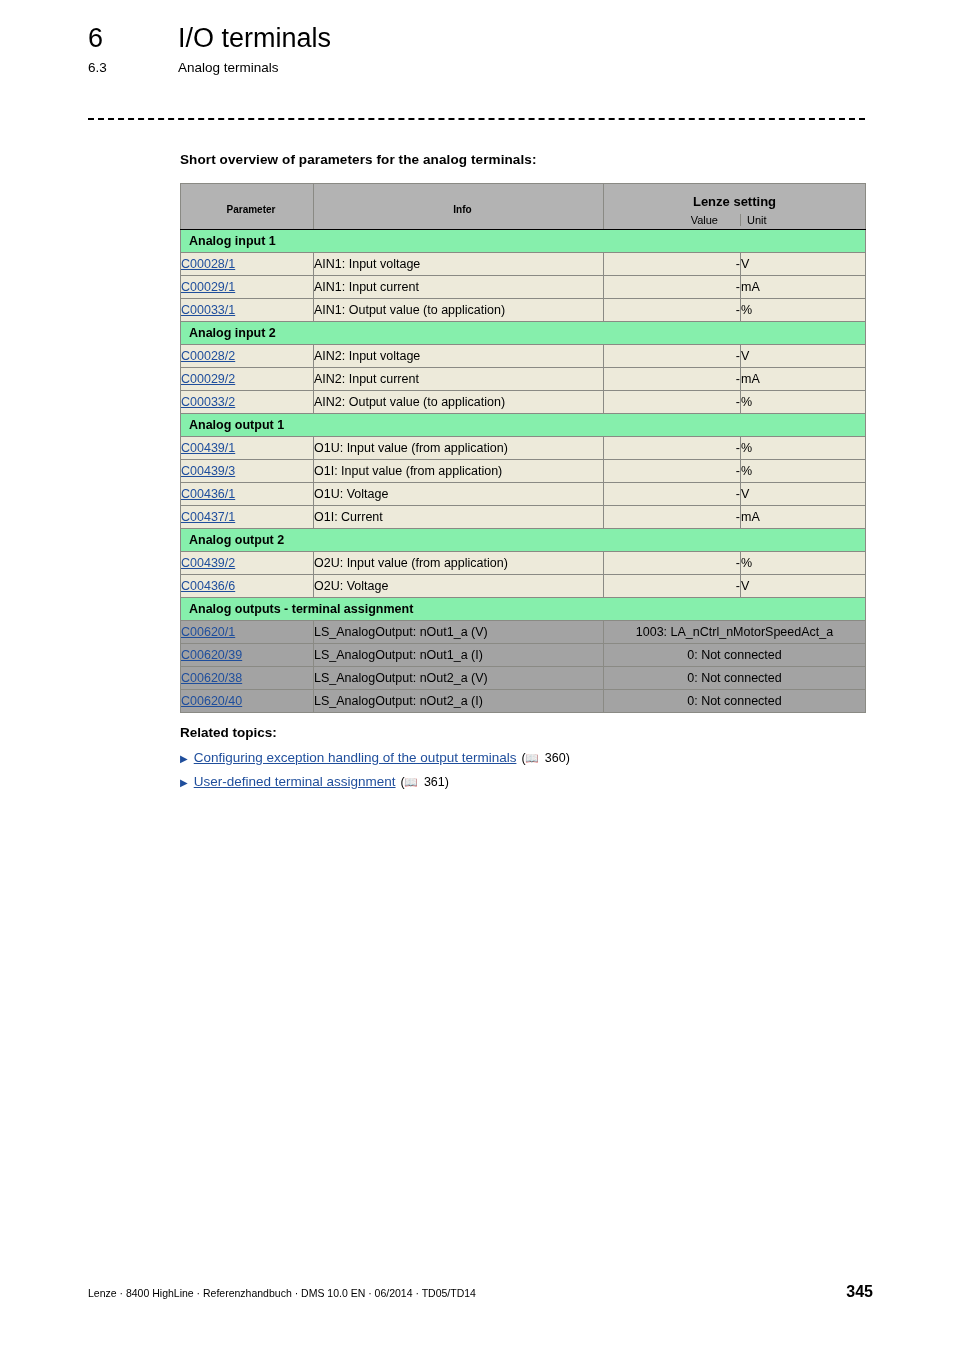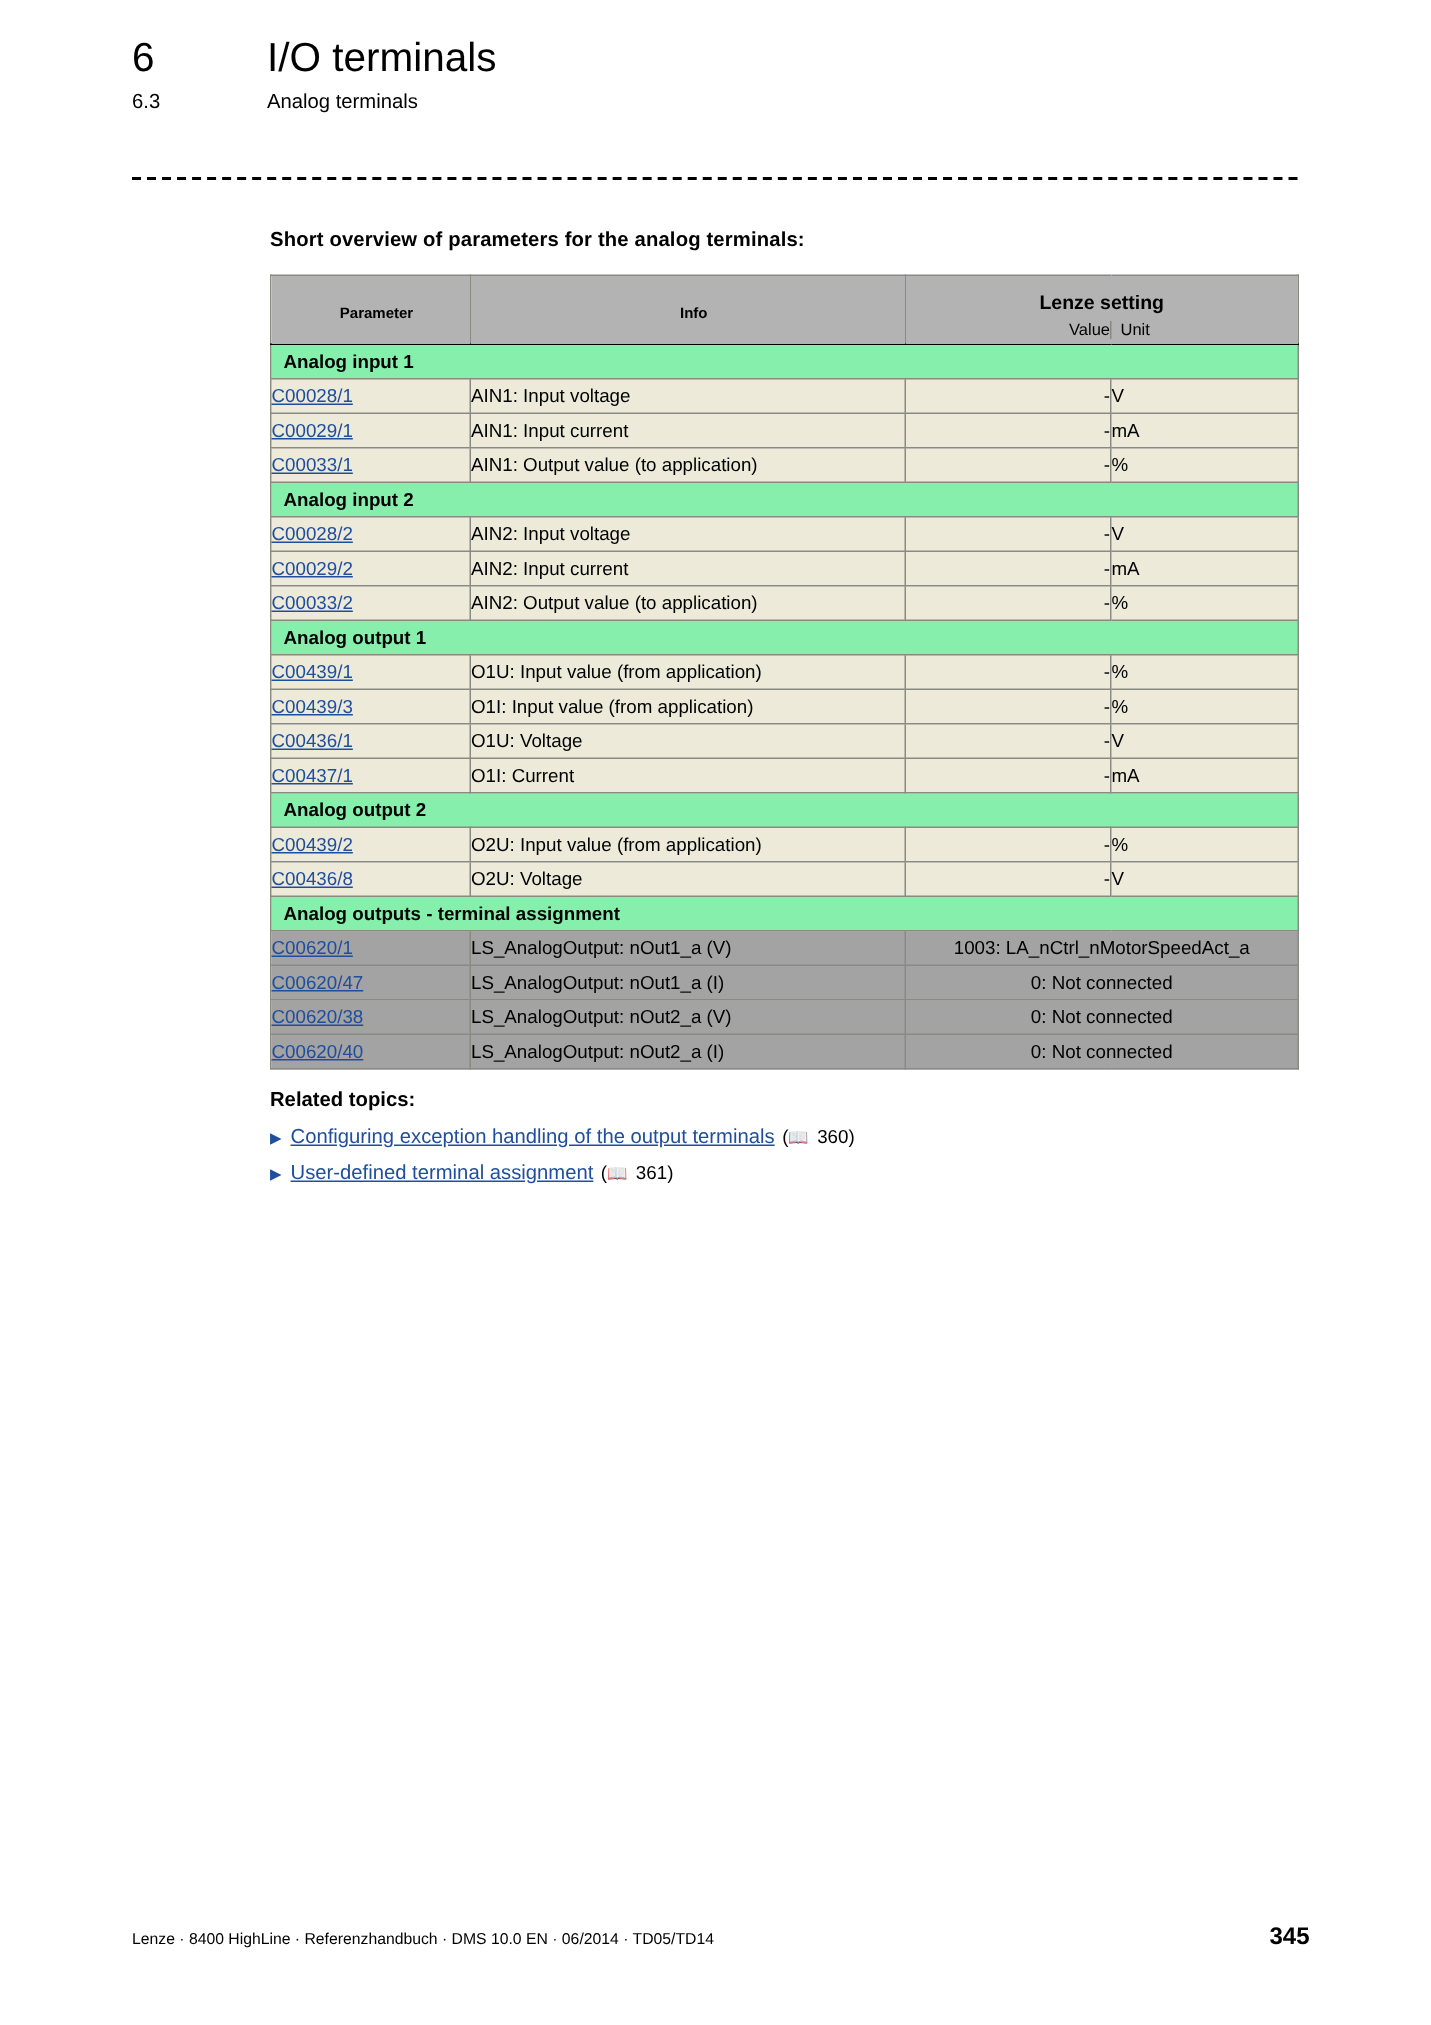--- a/index.html
+++ b/index.html
@@ -114,21 +114,21 @@
     text-align: center;
   }
   .th-lenze-sub {
     display: flex;
     margin-top: 5px;
   }
   .th-sub-value {
     width: 137px;
     text-align: right;
     font-size: 11px;
-    padding-right: 0;
+    padding-right: 22px;
     box-sizing: border-box;
     border-right: 1px solid #8a8a84;
   }
   .th-sub-unit {
     flex: 1;
     text-align: left;
     font-size: 11px;
     padding-left: 6px;
     box-sizing: border-box;
   }
@@ -359,36 +359,36 @@
       <tr class="group-row">
         <td colspan="4">Analog output 2</td>
       </tr>
       <tr class="data-row">
         <td class="c-param"><a class="param-link" href="#">C00439/2</a></td>
         <td class="c-info">O2U: Input value (from application)</td>
         <td class="c-value">-</td>
         <td class="c-unit">%</td>
       </tr>
       <tr class="data-row">
-        <td class="c-param"><a class="param-link" href="#">C00436/8</a></td>
+        <td class="c-param"><a class="param-link" href="#">C00436/6</a></td>
         <td class="c-info">O2U: Voltage</td>
         <td class="c-value">-</td>
         <td class="c-unit">V</td>
       </tr>
 
       <tr class="group-row">
         <td colspan="4">Analog outputs - terminal assignment</td>
       </tr>
       <tr class="data-row plain">
         <td class="c-param"><a class="param-link" href="#">C00620/1</a></td>
         <td class="c-info">LS_AnalogOutput: nOut1_a (V)</td>
         <td class="c-span" colspan="2">1003: LA_nCtrl_nMotorSpeedAct_a</td>
       </tr>
       <tr class="data-row plain">
-        <td class="c-param"><a class="param-link" href="#">C00620/47</a></td>
+        <td class="c-param"><a class="param-link" href="#">C00620/39</a></td>
         <td class="c-info">LS_AnalogOutput: nOut1_a (I)</td>
         <td class="c-span" colspan="2">0: Not connected</td>
       </tr>
       <tr class="data-row plain">
         <td class="c-param"><a class="param-link" href="#">C00620/38</a></td>
         <td class="c-info">LS_AnalogOutput: nOut2_a (V)</td>
         <td class="c-span" colspan="2">0: Not connected</td>
       </tr>
       <tr class="data-row plain">
         <td class="c-param"><a class="param-link" href="#">C00620/40</a></td>

